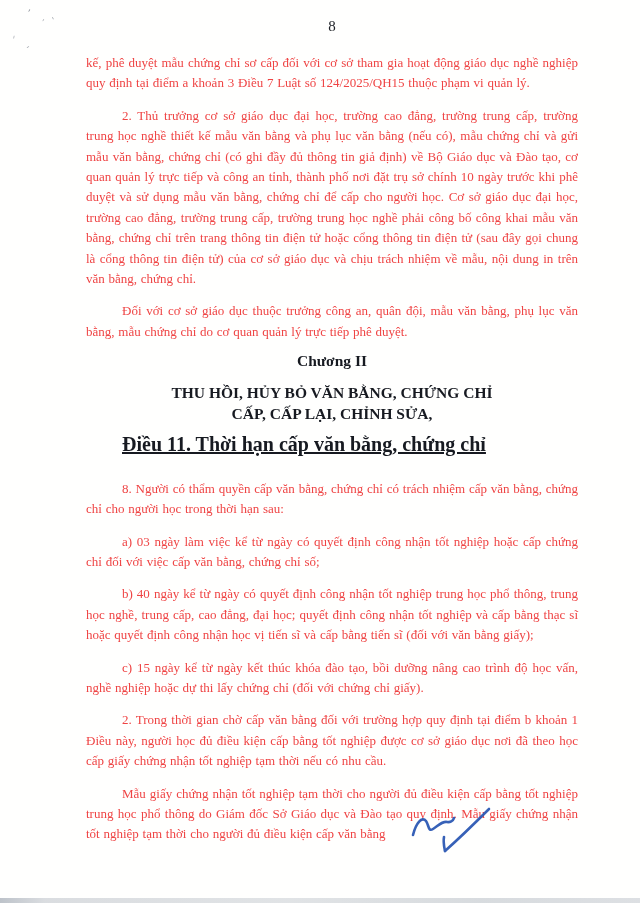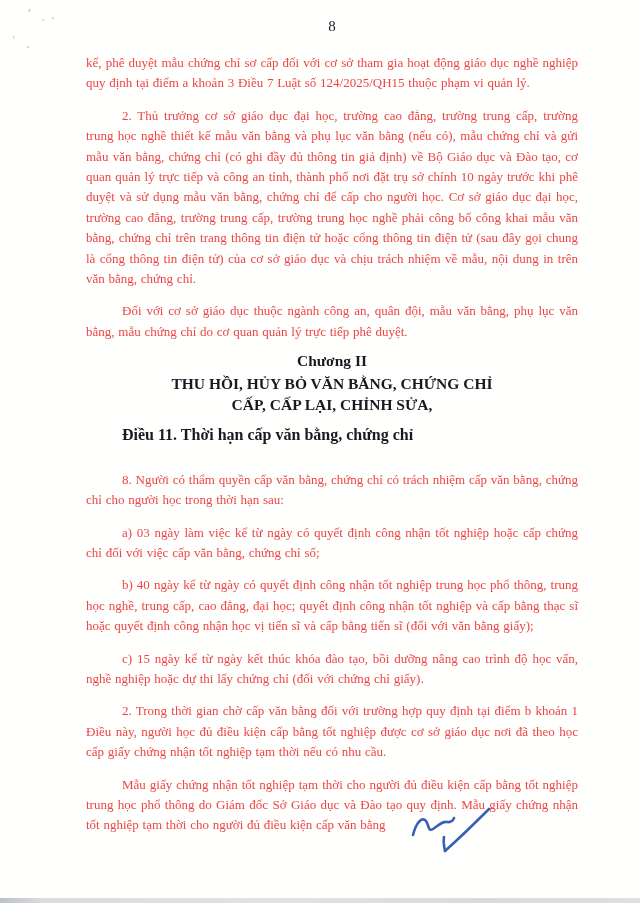--- a/index.html
+++ b/index.html
@@ -40,28 +40,29 @@
   }
   p.noindent { text-indent: 0; }
   .chapter {
     text-align: center;
     font-weight: bold;
     color: #171a21;
     font-size: 15.5px;
     line-height: 21.5px;
     margin: 6px 0 9px 0;
   }
-  .chapter .label { margin-bottom: 1px; }
+  .chapter .label { margin-bottom: 10px; }
   .article {
     font-weight: bold;
     color: #171a21;
-    font-size: 16px;
+    font-size: 20px;
     line-height: 20px;
     margin: 2px 0 25px 0;
     text-indent: 36px;
+    text-decoration: underline;
   }
   
   .mark {
     position: absolute;
     color: #8d929b;
     font-size: 10px;
     opacity: 0.85;
     font-family: "DejaVu Sans", sans-serif;
   }
   .mark.m1 { left: 28px; top: 6px;  transform: rotate(14deg); letter-spacing: 9px; }
@@ -96,21 +97,21 @@
   <span class="mark m3">ˈ ˏ</span>
 
   <div class="content">
 
     <div class="pageno">8</div>
 
     <p class="body noindent">kế, phê duyệt mẫu chứng chỉ sơ cấp đối với cơ sở tham gia hoạt động giáo dục nghề nghiệp quy định tại điểm a khoản 3 Điều 7 Luật số 124/2025/QH15 thuộc phạm vi quản lý.</p>
 
     <p class="body">2. Thủ trưởng cơ sở giáo dục đại học, trường cao đẳng, trường trung cấp, trường trung học nghề thiết kế mẫu văn bằng và phụ lục văn bằng (nếu có), mẫu chứng chỉ và gửi mẫu văn bằng, chứng chỉ (có ghi đầy đủ thông tin giả định) về Bộ Giáo dục và Đào tạo, cơ quan quản lý trực tiếp và công an tỉnh, thành phố nơi đặt trụ sở chính 10 ngày trước khi phê duyệt và sử dụng mẫu văn bằng, chứng chỉ để cấp cho người học. Cơ sở giáo dục đại học, trường cao đẳng, trường trung cấp, trường trung học nghề phải công bố công khai mẫu văn bằng, chứng chỉ trên trang thông tin điện tử hoặc cổng thông tin điện tử (sau đây gọi chung là cổng thông tin điện tử) của cơ sở giáo dục và chịu trách nhiệm về mẫu, nội dung in trên văn bằng, chứng chỉ.</p>
 
-    <p class="body">Đối với cơ sở giáo dục thuộc ngành công an, quân đội, mẫu văn bằng, phụ lục văn bằng, mẫu chứng chỉ do cơ quan quản lý trực tiếp phê duyệt.</p>
+    <p class="body">Đối với cơ sở giáo dục thuộc trưởng công an, quân đội, mẫu văn bằng, phụ lục văn bằng, mẫu chứng chỉ do cơ quan quản lý trực tiếp phê duyệt.</p>
 
     <div class="chapter">
       <div class="label">Chương II</div>
       <div>THU HỒI, HỦY BỎ VĂN BẰNG, CHỨNG CHỈ</div>
       <div>CẤP, CẤP LẠI, CHỈNH SỬA,</div>
     </div>
 
     <div class="article">Điều 11. Thời hạn cấp văn bằng, chứng chỉ</div>
 
     <p class="body">8. Người có thẩm quyền cấp văn bằng, chứng chỉ có trách nhiệm cấp văn bằng, chứng chỉ cho người học trong thời hạn sau:</p>

